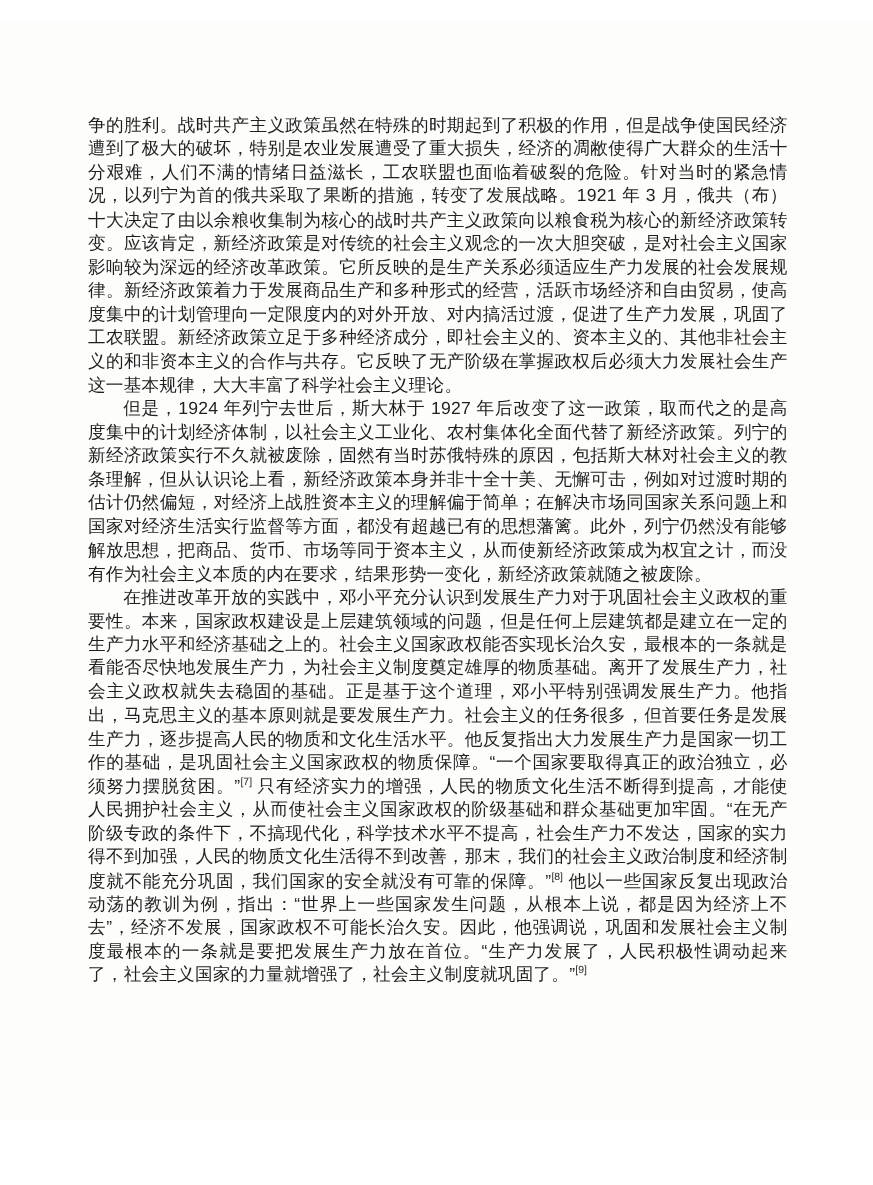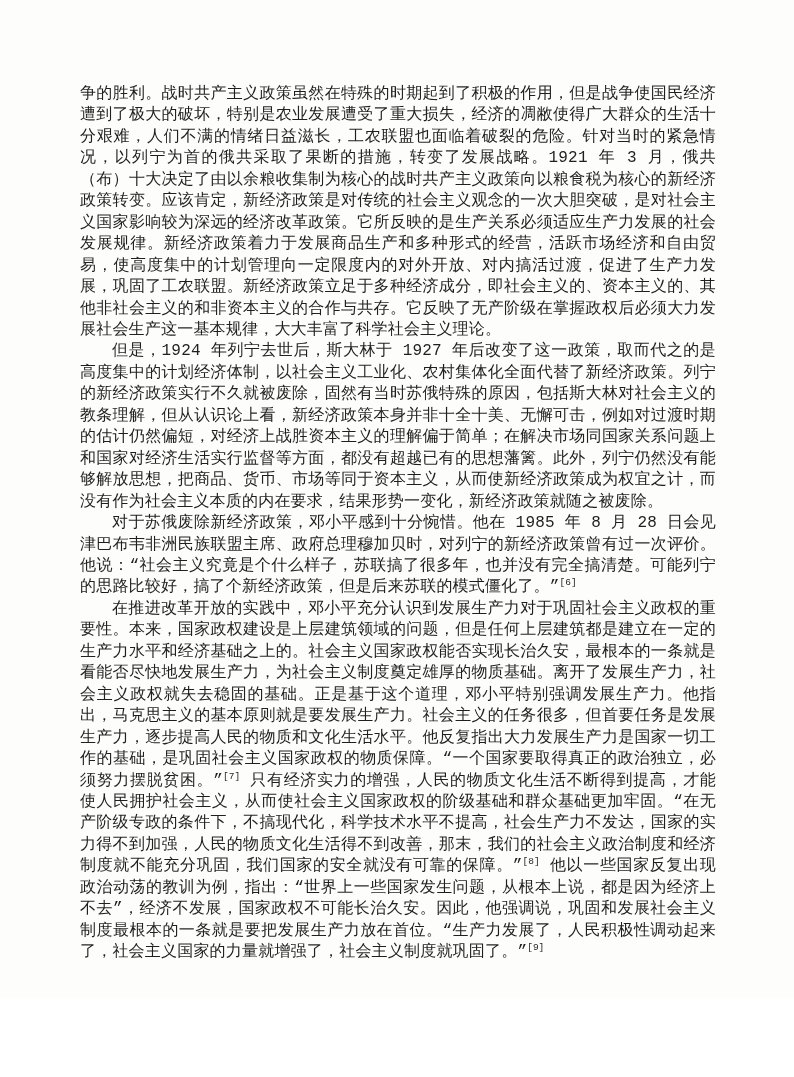--- a/index.html
+++ b/index.html
@@ -6,22 +6,23 @@
     margin: 0;
     padding: 0;
     background: #ffffff;
   }
   .page {
     position: relative;
     width: 794px;
     height: 998px;
     background: #fdfdfc;
     overflow: hidden;
-    font-family: Liberation Mono, monospace;
+    font-family: Liberation Sans, sans-serif;
     color: #1f1f1f;
+    margin-top: 20px;
   }
   .text-block {
     position: absolute;
     left: 80px;
     top: 84px;
     width: 636px;
   }
   .para {
     margin: 0;
     font-size: 16px;
@@ -48,17 +49,16 @@
     color: #0c4a6e;
   }
 </style>
 </head>
 <body>
 
 <div class="page">
   <div class="text-block">
       <p class="para"><span>争的胜利。战时共产主义政策虽然在特殊的时期起到了积极的作用，但是战争使国民经济遭到了极大的破坏，特别是农业发展遭受了重大损失，经济的凋敝使得广大群众的生活十分艰难，人们不满的情绪日益滋长，工农联盟也面临着破裂的危险。针对当时的紧急情况，以列宁为首的俄共采取了果断的措施，转变了发展战略。1921 年 3 月，俄共（布）十大决定了由以余粮收集制为核心的战时共产主义政策向以粮食税为核心的新经济政策转变。应该肯定，新经济政策是对传统的社会主义观念的一次大胆突破，是对社会主义国家影响较为深远的经济改革政策。它所反映的是生产关系必须适应生产力发展的社会发展规律。新经济政策着力于发展商品生产和多种形式的经营，活跃市场经济和自由贸易，使高度集中的计划管理向一定限度内的对外开放、对内搞活过渡，促进了生产力发展，巩固了工农联盟。新经济政策立足于多种经济成分，即社会主义的、资本主义的、其他非社会主义的和非资本主义的合作与共存。它反映了无产阶级在掌握政权后必须大力发展社会生产这一基本规律，大大丰富了科学社会主义理论。</span></p>
       <p class="para indent"><span>但是，1924 年列宁去世后，斯大林于 1927 年后改变了这一政策，取而代之的是高度集中的计划经济体制，以社会主义工业化、农村集体化全面代替了新经济政策。列宁的新经济政策实行不久就被废除，固然有当时苏俄特殊的原因，包括斯大林对社会主义的教条理解，但从认识论上看，新经济政策本身并非十全十美、无懈可击，例如对过渡时期的估计仍然偏短，对经济上战胜资本主义的理解偏于简单；在解决市场同国家关系问题上和国家对经济生活实行监督等方面，都没有超越已有的思想藩篱。此外，列宁仍然没有能够解放思想，把商品、货币、市场等同于资本主义，从而使新经济政策成为权宜之计，而没有作为社会主义本质的内在要求，结果形势一变化，新经济政策就随之被废除。</span></p>
-      <p class="para indent"><span>对于苏俄废除新经济政策，邓小平感到十分惋惜。他在 1985 年 8 月 28 日会见津巴布韦非洲民族联盟主席、政府总理穆加贝时，对列宁的新经济政策曾有过一次评价。他说：“社会主义究竟是个什么样子，苏联搞了很多年，也并没有完全搞清楚。可能列宁的思路比较好，搞了个新经济政策，但是后来苏联的模式僵化了。”</span><sup>[6]</sup></p>
       <p class="para indent"><span>在推进改革开放的实践中，邓小平充分认识到发展生产力对于巩固社会主义政权的重要性。本来，国家政权建设是上层建筑领域的问题，但是任何上层建筑都是建立在一定的生产力水平和经济基础之上的。社会主义国家政权能否实现长治久安，最根本的一条就是看能否尽快地发展生产力，为社会主义制度奠定雄厚的物质基础。离开了发展生产力，社会主义政权就失去稳固的基础。正是基于这个道理，邓小平特别强调发展生产力。他指出，马克思主义的基本原则就是要发展生产力。社会主义的任务很多，但首要任务是发展生产力，逐步提高人民的物质和文化生活水平。他反复指出大力发展生产力是国家一切工作的基础，是巩固社会主义国家政权的物质保障。“一个国家要取得真正的政治独立，必须努力摆脱贫困。”</span><sup>[7]</sup><span> 只有经济实力的增强，人民的物质文化生活不断得到提高，才能使人民拥护社会主义，从而使社会主义国家政权的阶级基础和群众基础更加牢固。“在无产阶级专政的条件下，不搞现代化，科学技术水平不提高，社会生产力不发达，国家的实力得不到加强，人民的物质文化生活得不到改善，那末，我们的社会主义政治制度和经济制度就不能充分巩固，我们国家的安全就没有可靠的保障。”</span><sup>[8]</sup><span> 他以一些国家反复出现政治动荡的教训为例，指出：“世界上一些国家发生问题，从根本上说，都是因为经济上不去”，经济不发展，国家政权不可能长治久安。因此，他强调说，巩固和发展社会主义制度最根本的一条就是要把发展生产力放在首位。“生产力发展了，人民积极性调动起来了，社会主义国家的力量就增强了，社会主义制度就巩固了。”</span><sup>[9]</sup></p>
     </div>
   <div class="page-number">· 63 ·</div>
 </div>
 
 </body></html>

